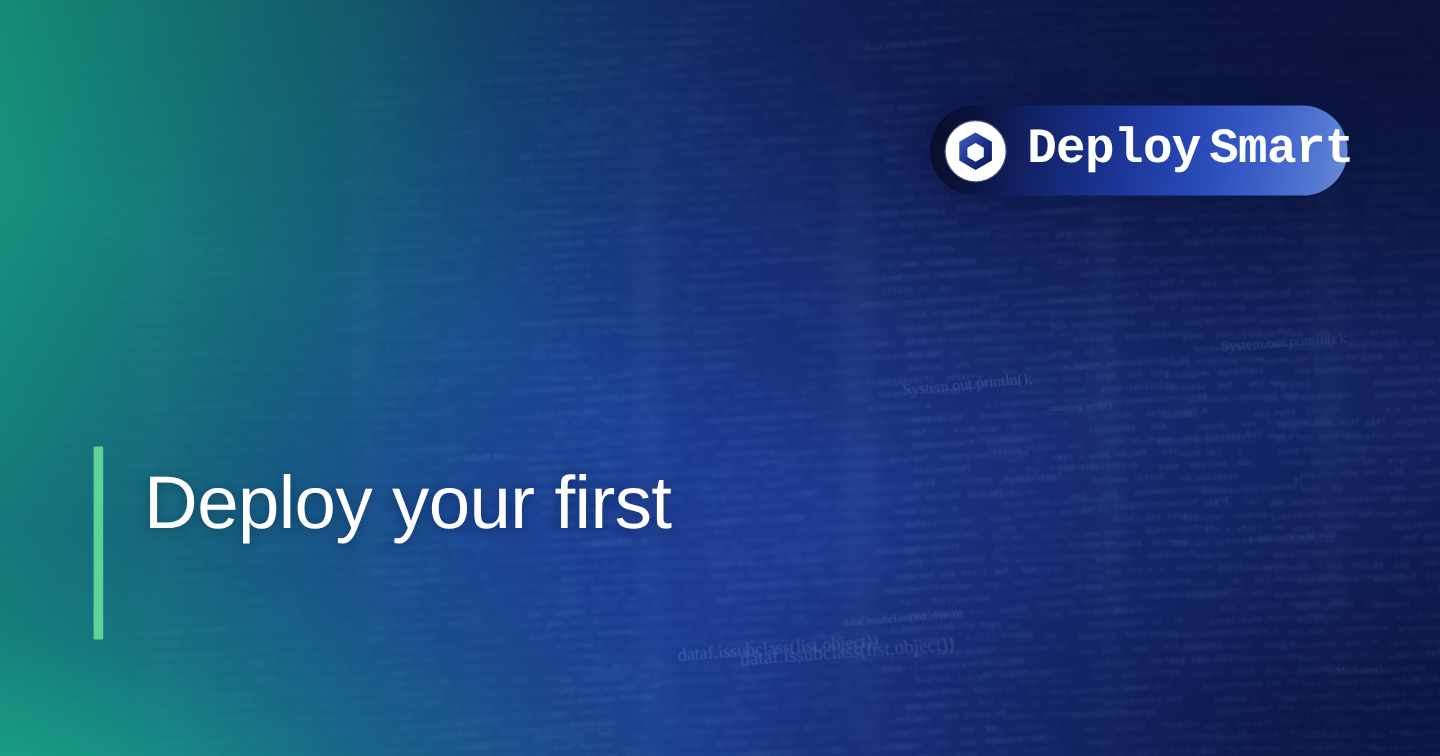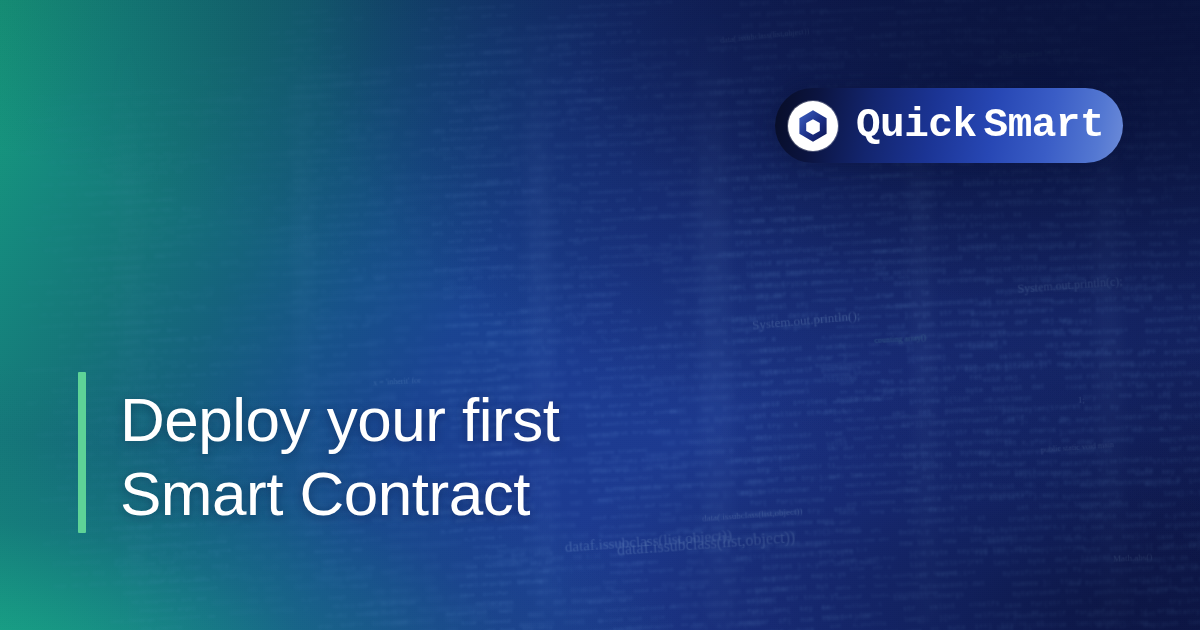--- a/index.html
+++ b/index.html
@@ -1179,22 +1179,21 @@
             <stan></stan>
             <stop offset="0%" stop-color="#3e62c4"></stop>
             <stop offset="55%" stop-color="#1b2e86"></stop>
             <stop offset="100%" stop-color="#0c1450"></stop>
           </linearGradient>
         </defs>
         <path d="M50 4 L90 27 L90 73 L50 96 L10 73 L10 27 Z" fill="url(#hexg)"></path>
         <path d="M50 30 L70 41.5 L70 64.5 L50 76 L30 64.5 L30 41.5 Z" fill="#ffffff"></path>
       </svg>
     </div>
-    <div class="pill-text"><span>Quick</span><span class="sp"></span><span>Smart</span></div>
+    <div class="pill-text"><span>Deploy</span><span class="sp"></span><span>Smart</span></div>
   </div>
 
   <div class="accent-bar"></div>
   <h1 class="headline">
     <span class="line">Deploy your first</span>
-    <span class="line">Smart Contract</span>
   </h1>
 
 </div>
 
 </body></html>

